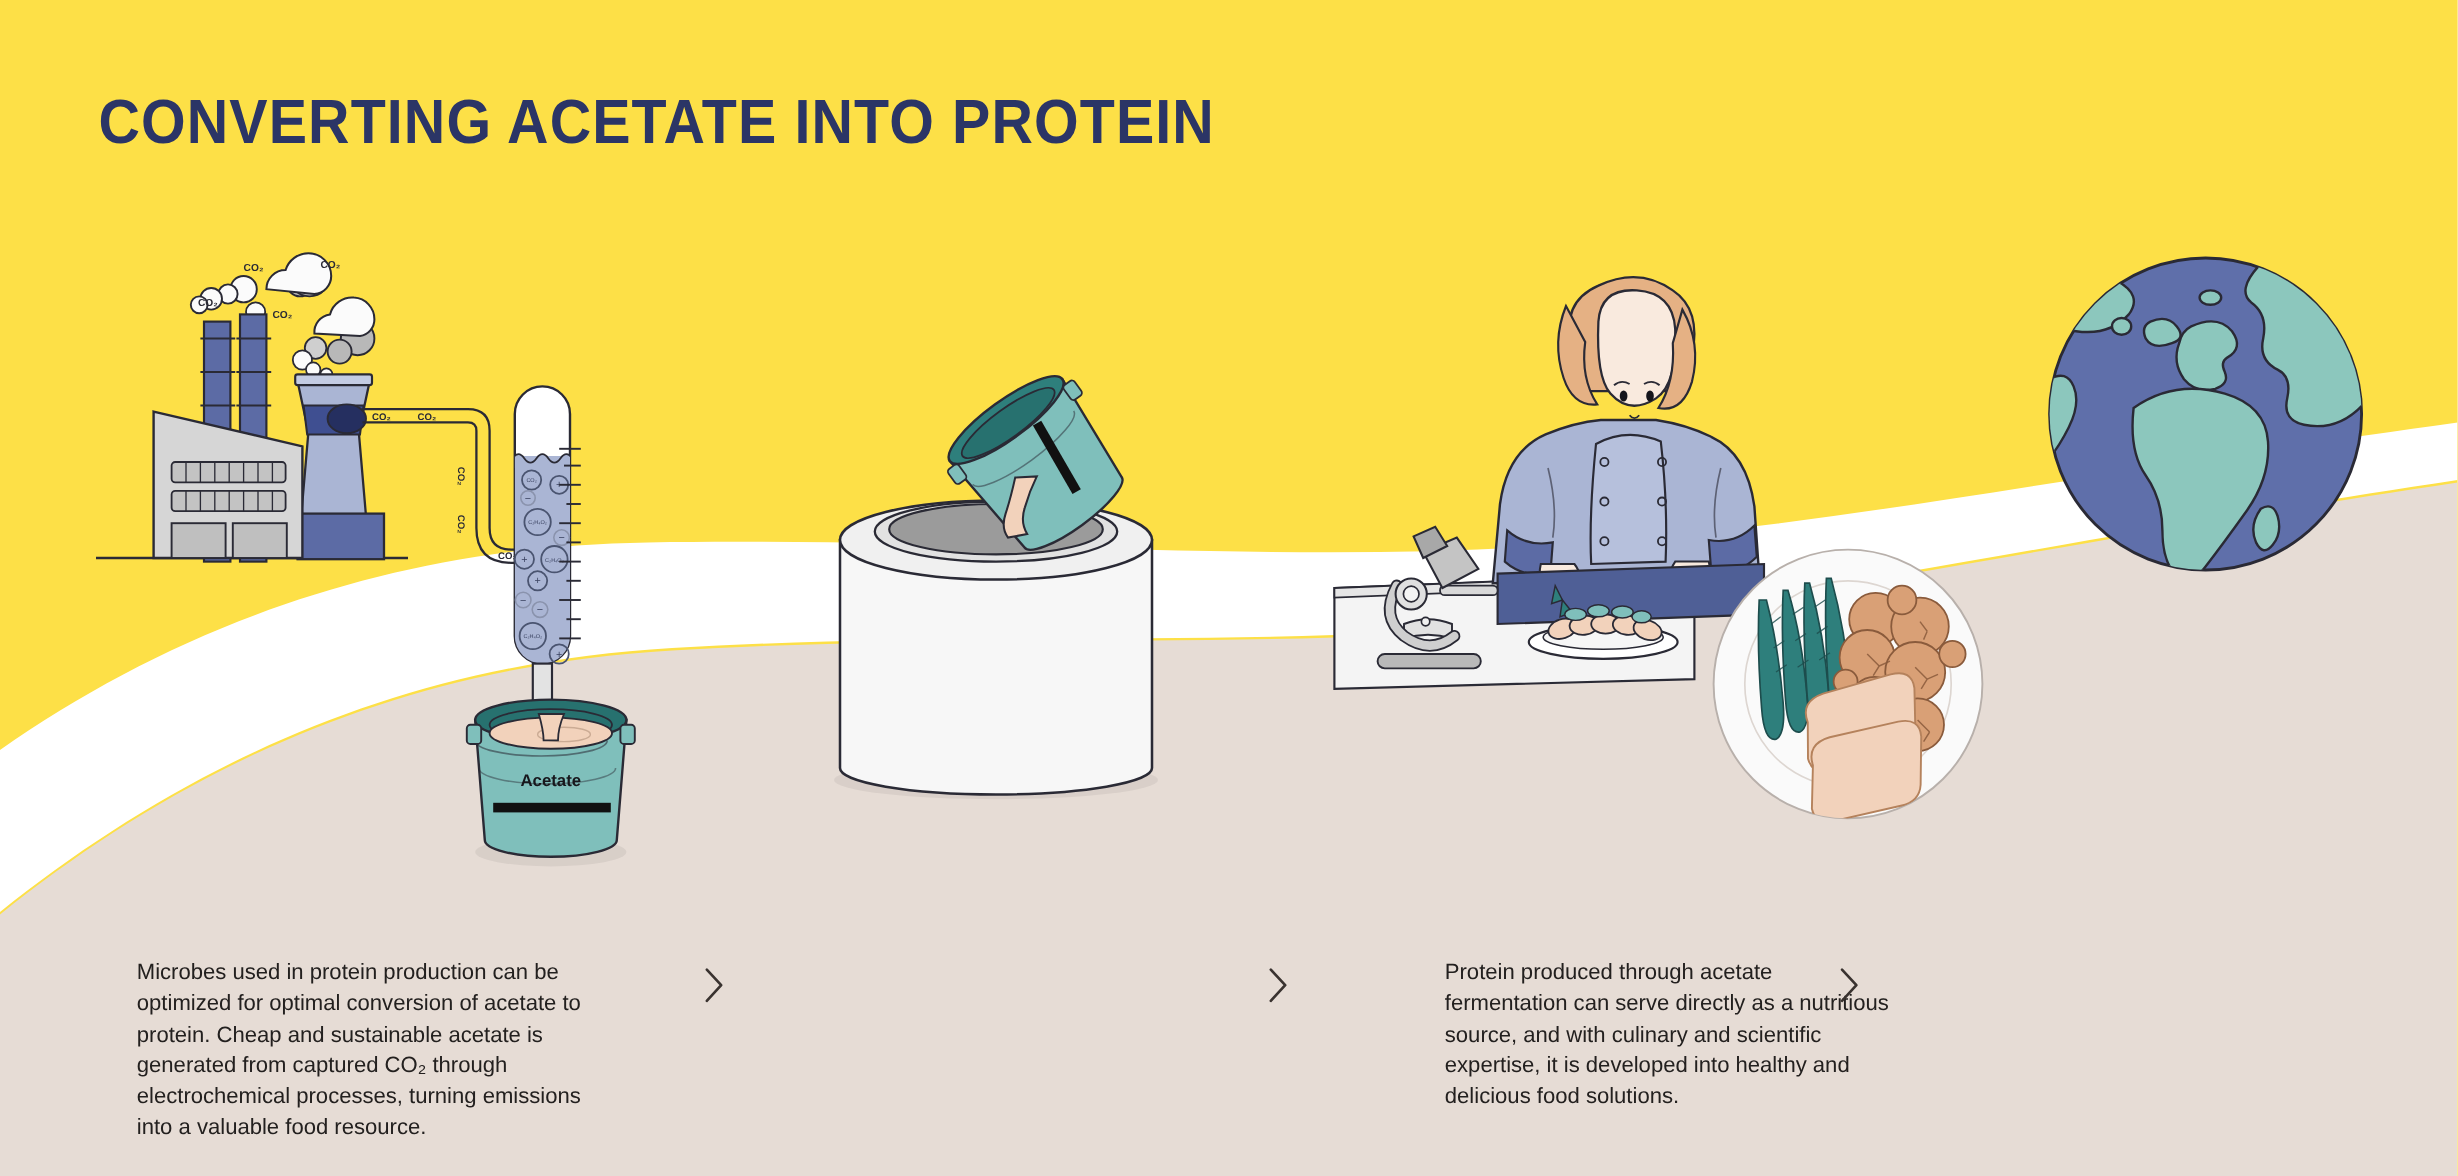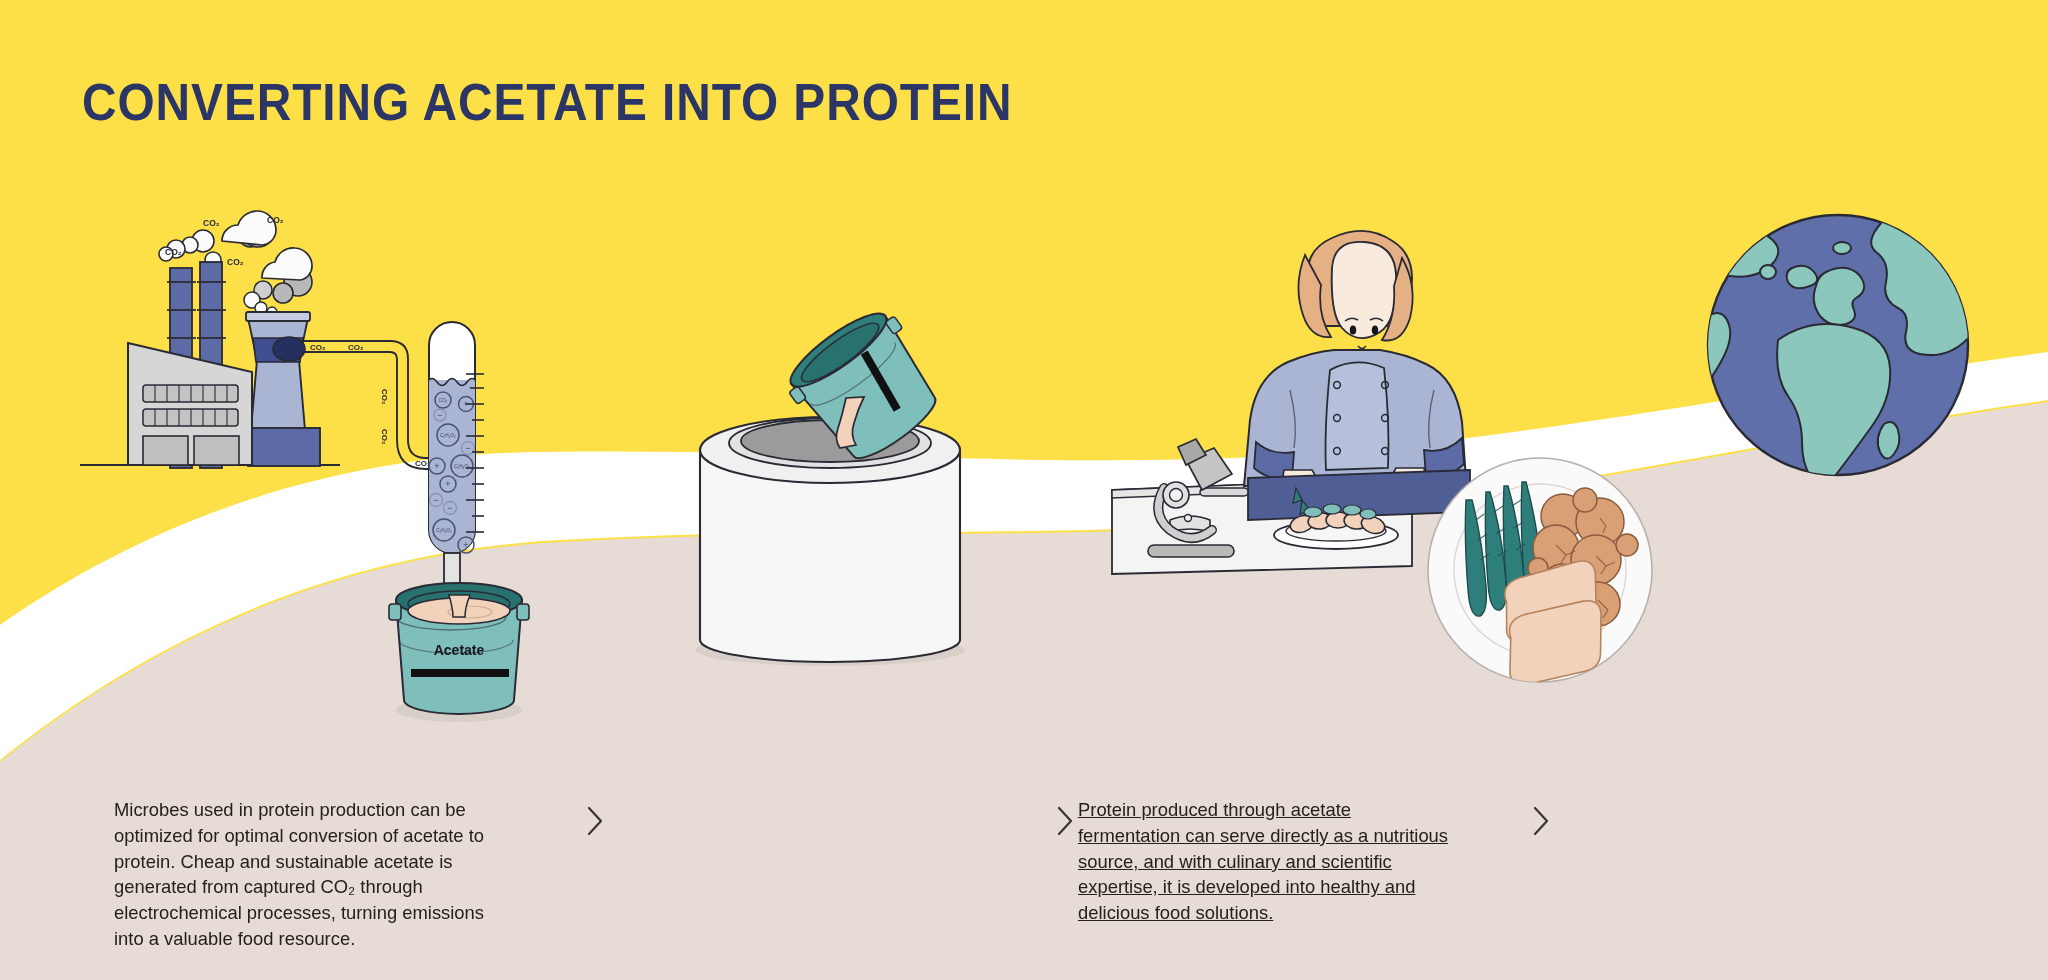--- a/index.html
+++ b/index.html
@@ -47,21 +47,21 @@
   }
   .caption {
     position: absolute;
     font-size: 18.4px;
     line-height: 1.40;
     color: #23201f;
     font-family: "Liberation Sans", "DejaVu Sans", sans-serif;
   }
   .cap-0 { left: 114px;  top: 12px;  width: 400px; }
   .cap-1 { left: 678px;  top: 0px;   width: 315px; }
-  .cap-2 { left: 1078px; top: 12px;  width: 380px; text-decoration: underline; }
+  .cap-2 { left: 1204px; top: 12px;  width: 380px; }
   .cap-3 { left: 1602px; top: 12px;  width: 360px; }
 
   .chev {
     position: absolute;
     width: 26px; height: 36px;
     top: 18px;
   }
   .chev-0 { left: 582px; }
   .chev-1 { left: 1052px; }
   .chev-2 { left: 1528px; }

